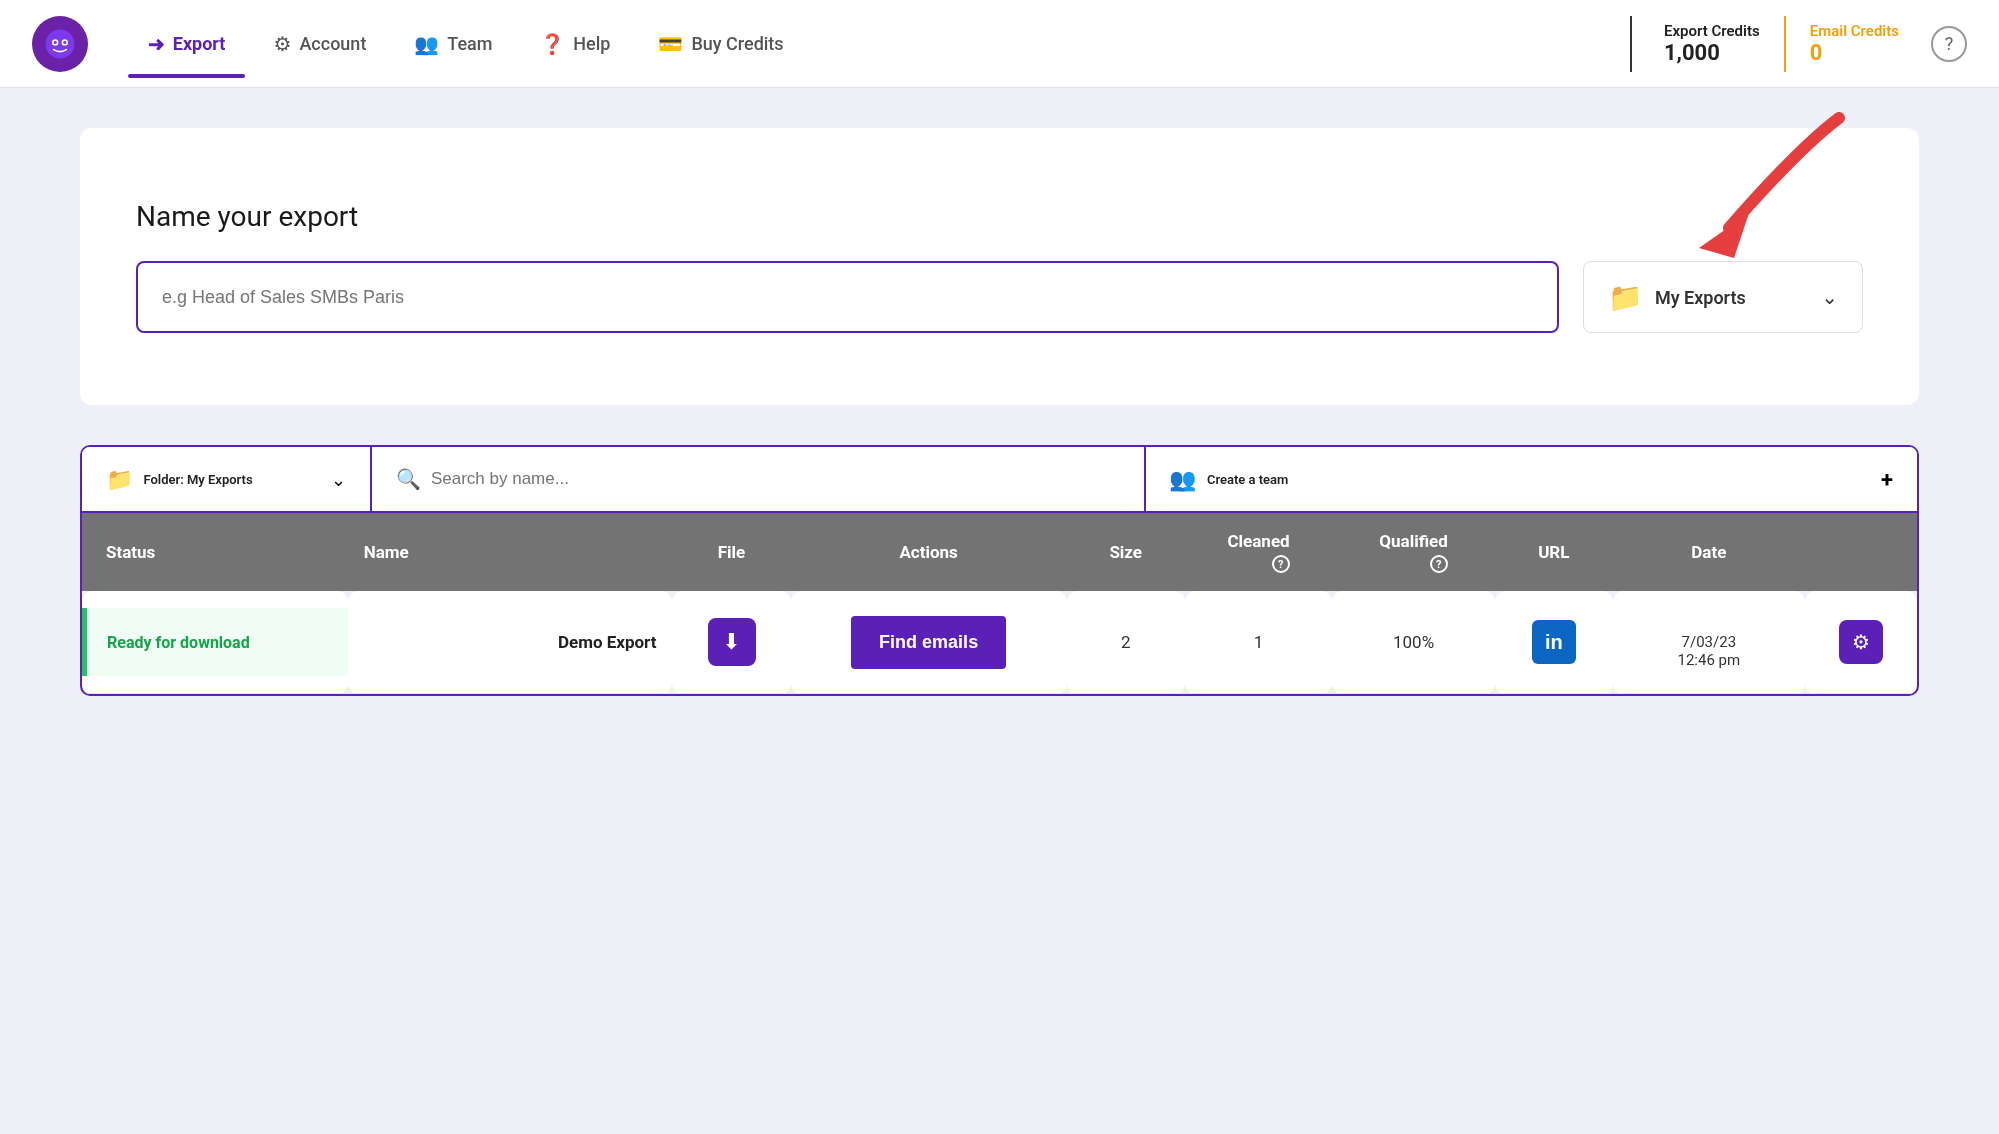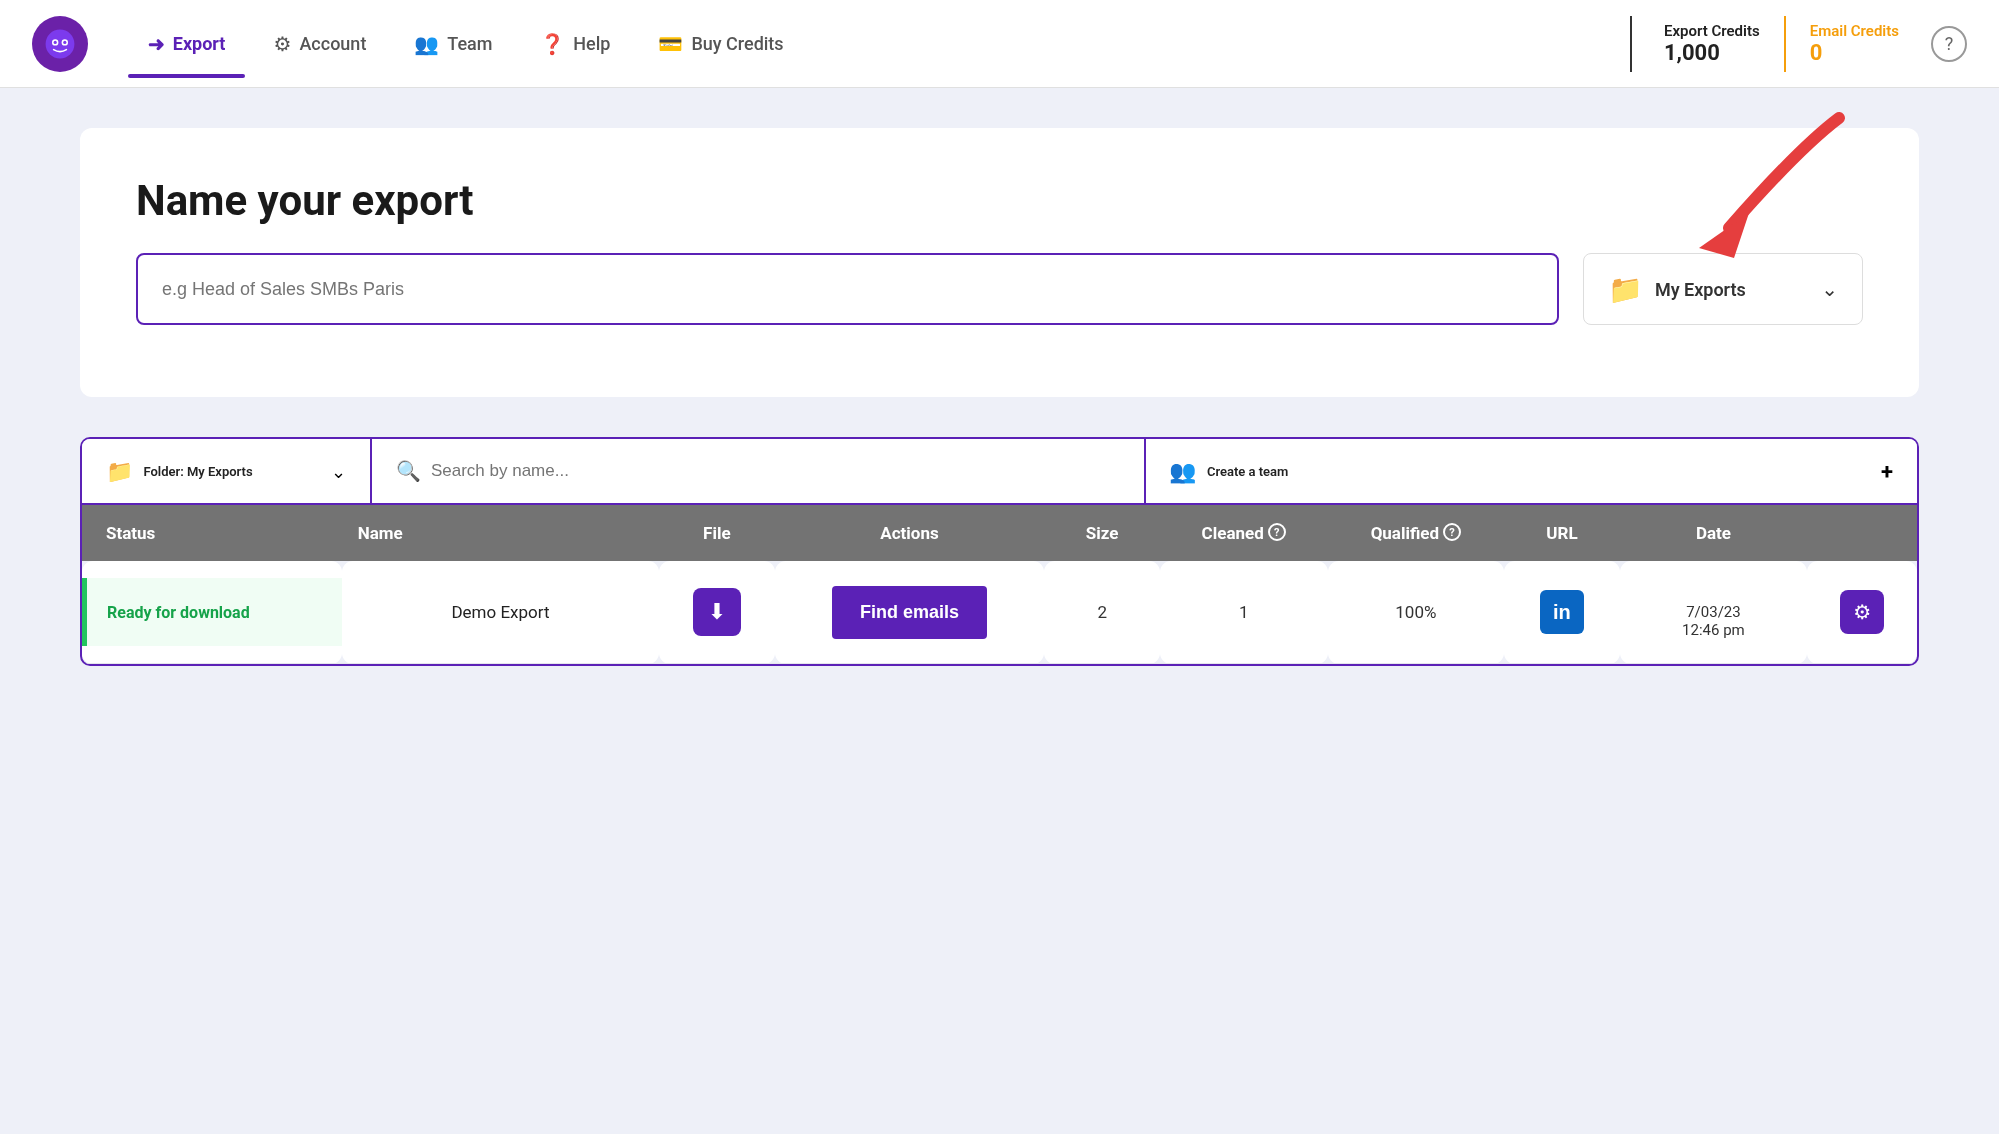--- a/index.html
+++ b/index.html
@@ -119,24 +119,25 @@
     
     .export-card {
       background: #fff;
       border-radius: 12px;
       padding: 48px 56px;
       margin-bottom: 40px;
       position: relative;
       overflow: visible;
     }
     .export-card-title {
-      font-size: 42px;
-      font-weight: 700;
+      font-size: 28px;
+      font-weight: 400;
       color: #1a1a1a;
       margin-bottom: 28px;
+      margin-top: 24px;
     }
     .export-card-row {
       display: flex;
       gap: 24px;
       align-items: center;
       margin-bottom: 24px;
     }
     .export-name-input {
       flex: 1;
       height: 72px;
@@ -217,21 +218,21 @@
       color: #fff;
     }
     .data-table thead th {
       padding: 18px 16px;
       font-size: 17px;
       font-weight: 700;
       text-align: center;
     }
     .data-table thead th:first-child { text-align: left; padding-left: 24px; }
     .data-table thead th:nth-child(2) { text-align: left; }
-    .th-with-icon { display: inline-flex; align-items: flex-start; gap: 4px; }
+    .th-with-icon { display: inline-flex; align-items: flex-end; gap: 4px; flex-direction: column; }
     .info-circle {
       width: 18px; height: 18px;
       border: 2px solid #fff;
       border-radius: 50%;
       display: inline-flex;
       align-items: center;
       justify-content: center;
       font-size: 11px;
       font-weight: 700;
     }
@@ -473,21 +474,21 @@
       <tbody>
         <tr>
           <td style="padding:0; width:180px;">
             <div style="display:flex; align-items:stretch; height:100%;">
               <div style="width:5px; background:#22c55e; flex-shrink:0;"></div>
               <div style="background:#f0fdf4; padding:24px 20px; flex:1;">
                 <span class="status-text">Ready for download</span>
               </div>
             </div>
           </td>
-          <td style="text-align:center; font-size:17px; color:#222; font-weight:400;">
+          <td style="text-align:right; font-size:17px; color:#222; font-weight:700;">
             <span>Demo Export</span>
           </td>
           <td>
             <button class="download-btn">⬇</button>
           </td>
           <td>
             <button class="find-emails-btn">Find emails</button>
           </td>
           <td>
             <span>2</span>

